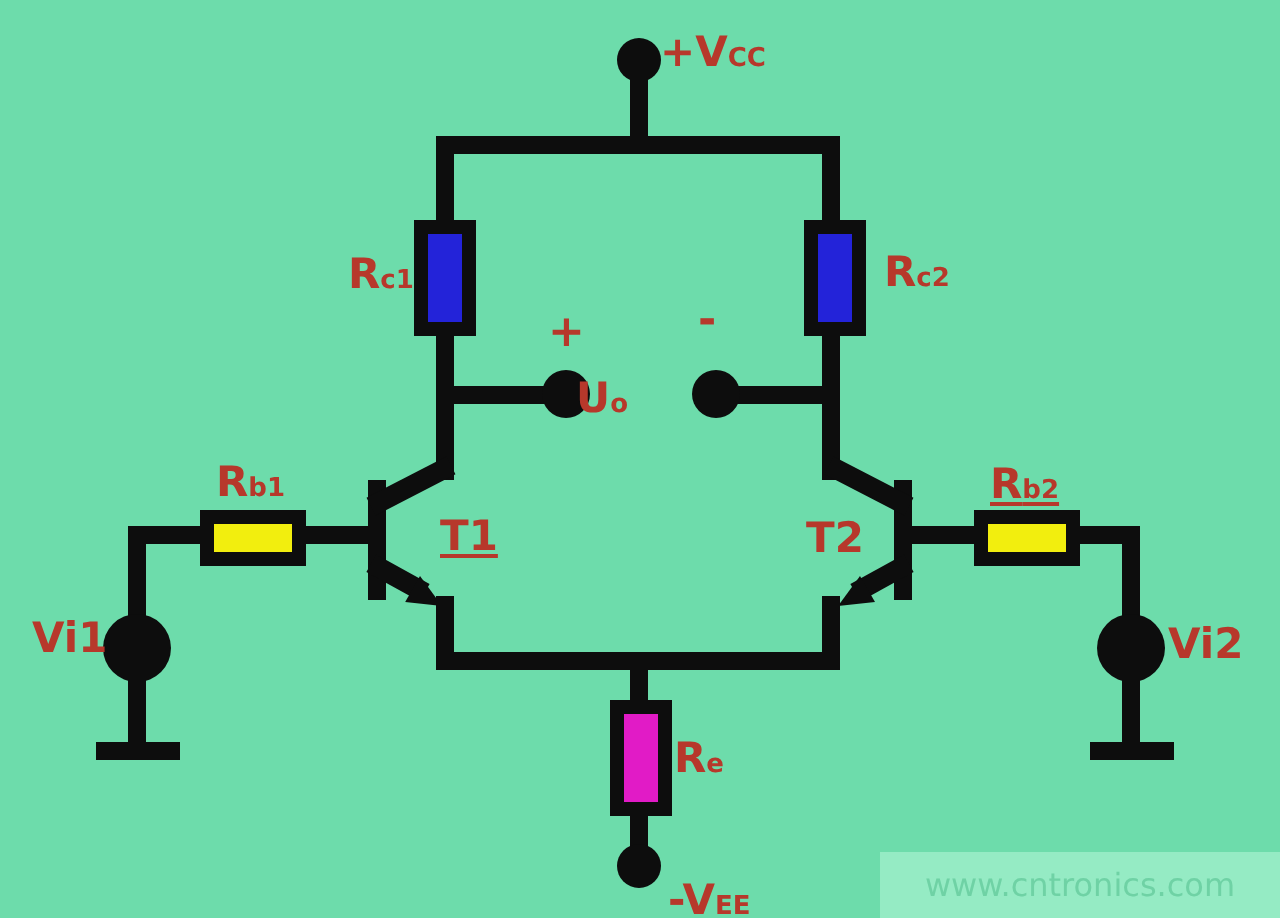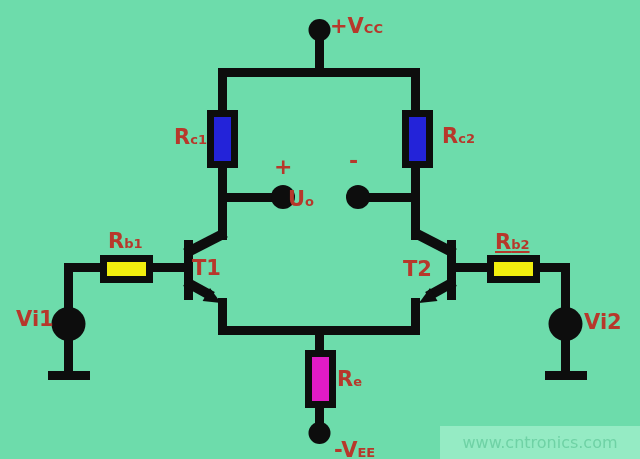--- a/index.html
+++ b/index.html
@@ -109,21 +109,21 @@
   <div class="lbl" style="left:174px;top:126px;"><span>R</span><span class="sub">c1</span></div>
 
   <div class="lbl" style="left:427px;top:125px;padding-left:15px;"><span>R</span><span class="sub">c2</span></div>
 
   <div class="lbl lbl-sign" style="left:274px;top:155px;"><span>+</span></div>
 
   <div class="lbl" style="left:288px;top:168px;margin-top:20px;"><span>U</span><span class="sub">o</span></div>
 
   <div class="lbl lbl-sign" style="left:349px;top:149px;"><span>-</span></div>
 
-  <div class="lbl" style="left:192px;top:257px;"><span>T1</span></div>
+  <div class="lbl" style="left:220px;top:257px;text-decoration:underline;"><span>T1</span></div>
 
   <div class="lbl" style="left:403px;top:258px;"><span>T2</span></div>
 
   <div class="lbl" style="left:108px;top:230px;"><span>R</span><span class="sub">b1</span></div>
 
   <div class="lbl" style="left:495px;top:231px;text-decoration:underline;"><span>R</span><span class="sub">b2</span></div>
 
   <div class="lbl" style="left:16px;top:308px;"><span>Vi1</span></div>
 
   <div class="lbl" style="left:584px;top:311px;"><span>Vi2</span></div>

